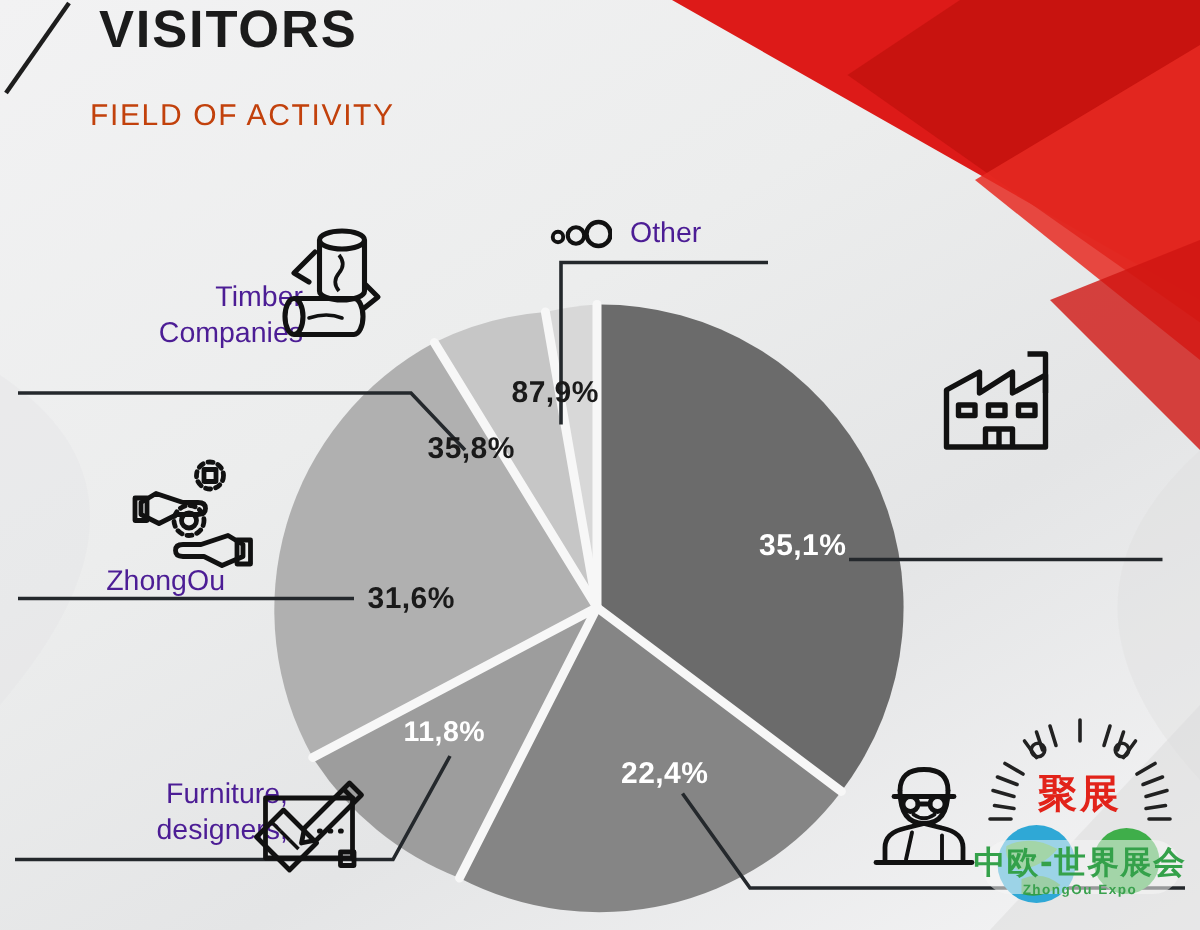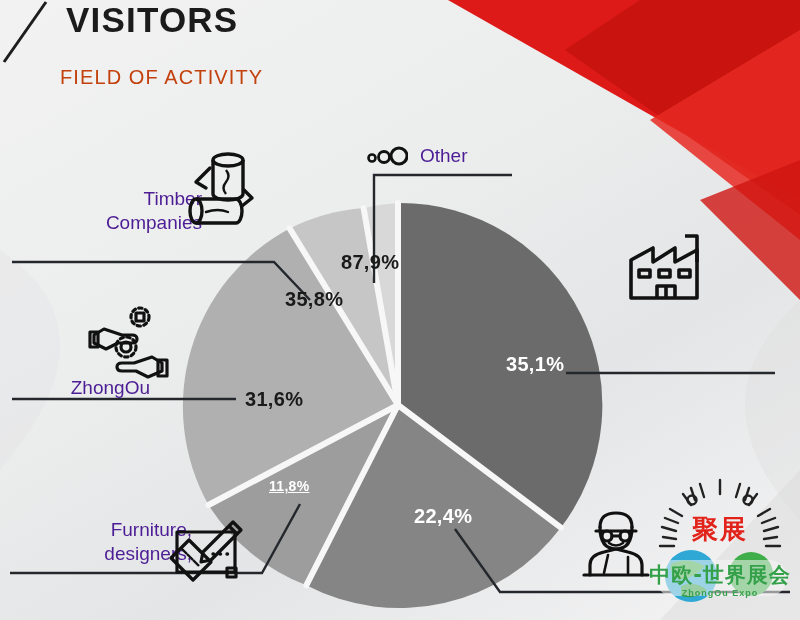--- a/index.html
+++ b/index.html
@@ -35,21 +35,21 @@
 
   
   .pct{
     position:absolute;font-weight:bold;white-space:nowrap;
     letter-spacing:.3px;
   }
   .pct.dark{color:#1a1a1a;}
   .pct.light{color:#ffffff;}
   .p351{left:506px;top:353px;font-size:20px;}
   .p224{left:414px;top:505px;font-size:20px;}
-  .p118{left:269px;top:478px;font-size:14px;text-decoration:underline;}
+  .p118{left:269px;top:478px;font-size:19px;}
   .p147{left:245px;top:388px;font-size:20px;}
   .p91 {left:285px;top:288px;font-size:20px;}
   .p69 {left:341px;top:251px;font-size:20px;}
 
   
   .label{position:absolute;color:#4c1d95;line-height:24px;font-size:19px;}
   .label.r{text-align:right;}
   .label.l{text-align:left;}
 
   .lab-timber{left:62px;top:187px;width:140px;}

